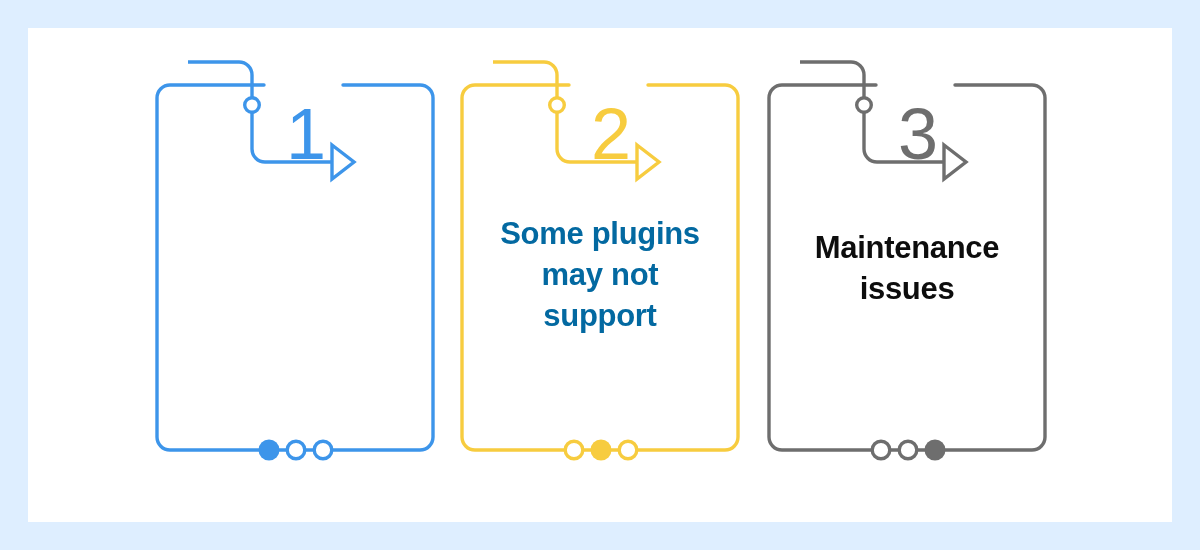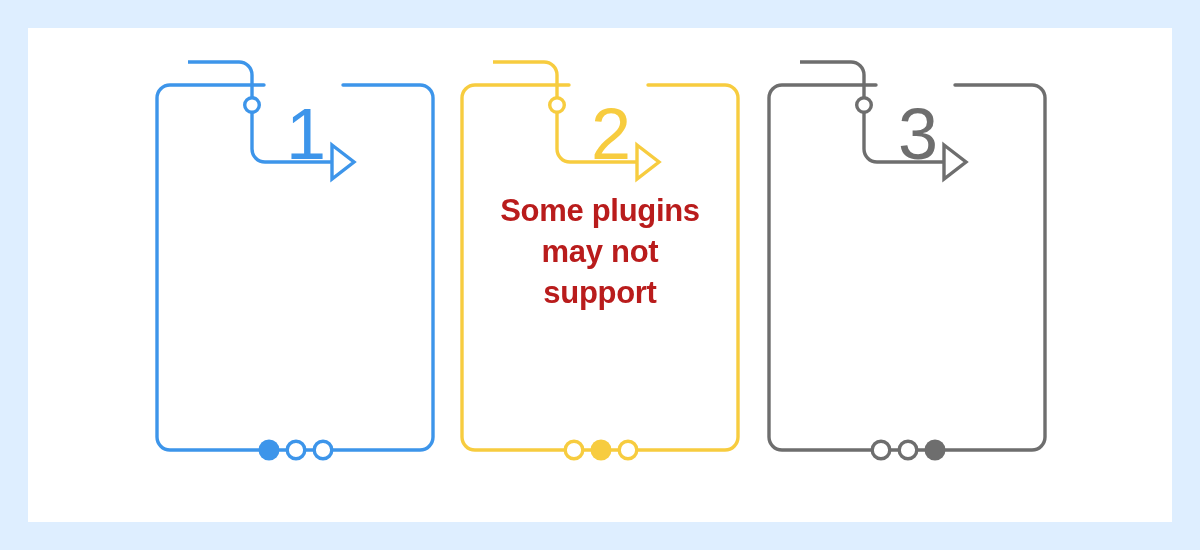--- a/index.html
+++ b/index.html
@@ -90,29 +90,31 @@
       <svg width="310" height="550" viewBox="0 0 310 550">
         <path d="M 124 85 L 30 85 A 13 13 0 0 0 17 98 L 17 437 A 13 13 0 0 0 30 450 L 280 450 A 13 13 0 0 0 293 437 L 293 98 A 13 13 0 0 0 280 85 L 203 85" fill="none" stroke="#f7cc3f" stroke-width="3.4" stroke-linecap="round"></path>
         <path d="M 48 62 L 99 62 A 13 13 0 0 1 112 75 L 112 149 A 13 13 0 0 0 125 162 L 192 162" fill="none" stroke="#f7cc3f" stroke-width="3.4" stroke-linecap="butt"></path>
         <path d="M 192 145 L 214 162 L 192 179 Z" fill="none" stroke="#f7cc3f" stroke-width="3.4" stroke-linejoin="miter"></path>
         <circle cx="112" cy="0105" r="7.3" fill="#ffffff" stroke="#f7cc3f" stroke-width="3.4"></circle>
         <circle cx="129" cy="450" r="8.8" fill="#ffffff" stroke="#f7cc3f" stroke-width="3.4"></circle>
         <circle cx="156" cy="450" r="10.5" fill="#f7cc3f"></circle>
         <circle cx="183" cy="450" r="8.8" fill="#ffffff" stroke="#f7cc3f" stroke-width="3.4"></circle>
       </svg>
       <div class="card-number" style="color: rgb(247, 204, 63); left: 136px;">2</div>
-      <div class="card-label" style="color: #b91c1c; top: 190px;">Some plugins
+      <div class="card-label" style="color: #0369a1; top: 213px;">Some plugins
 may not
 support</div>
     </div>
     <div class="card" style="left: 752px;">
       <svg width="310" height="550" viewBox="0 0 310 550">
         <path d="M 124 85 L 30 85 A 13 13 0 0 0 17 98 L 17 437 A 13 13 0 0 0 30 450 L 280 450 A 13 13 0 0 0 293 437 L 293 98 A 13 13 0 0 0 280 85 L 203 85" fill="none" stroke="#6e6e6e" stroke-width="3.4" stroke-linecap="round"></path>
         <path d="M 48 62 L 99 62 A 13 13 0 0 1 112 75 L 112 149 A 13 13 0 0 0 125 162 L 192 162" fill="none" stroke="#6e6e6e" stroke-width="3.4" stroke-linecap="butt"></path>
         <path d="M 192 145 L 214 162 L 192 179 Z" fill="none" stroke="#6e6e6e" stroke-width="3.4" stroke-linejoin="miter"></path>
         <circle cx="112" cy="0105" r="7.3" fill="#ffffff" stroke="#6e6e6e" stroke-width="3.4"></circle>
         <circle cx="129" cy="450" r="8.8" fill="#ffffff" stroke="#6e6e6e" stroke-width="3.4"></circle>
         <circle cx="156" cy="450" r="8.8" fill="#ffffff" stroke="#6e6e6e" stroke-width="3.4"></circle>
         <circle cx="183" cy="450" r="10.5" fill="#6e6e6e"></circle>
       </svg>
       <div class="card-number" style="color: rgb(110, 110, 110); left: 136px;">3</div>
+      <div class="card-label" style="color: rgb(13, 13, 13); top: 227px;">Maintenance
+issues</div>
     </div>
   </div>
 
 </body></html>

